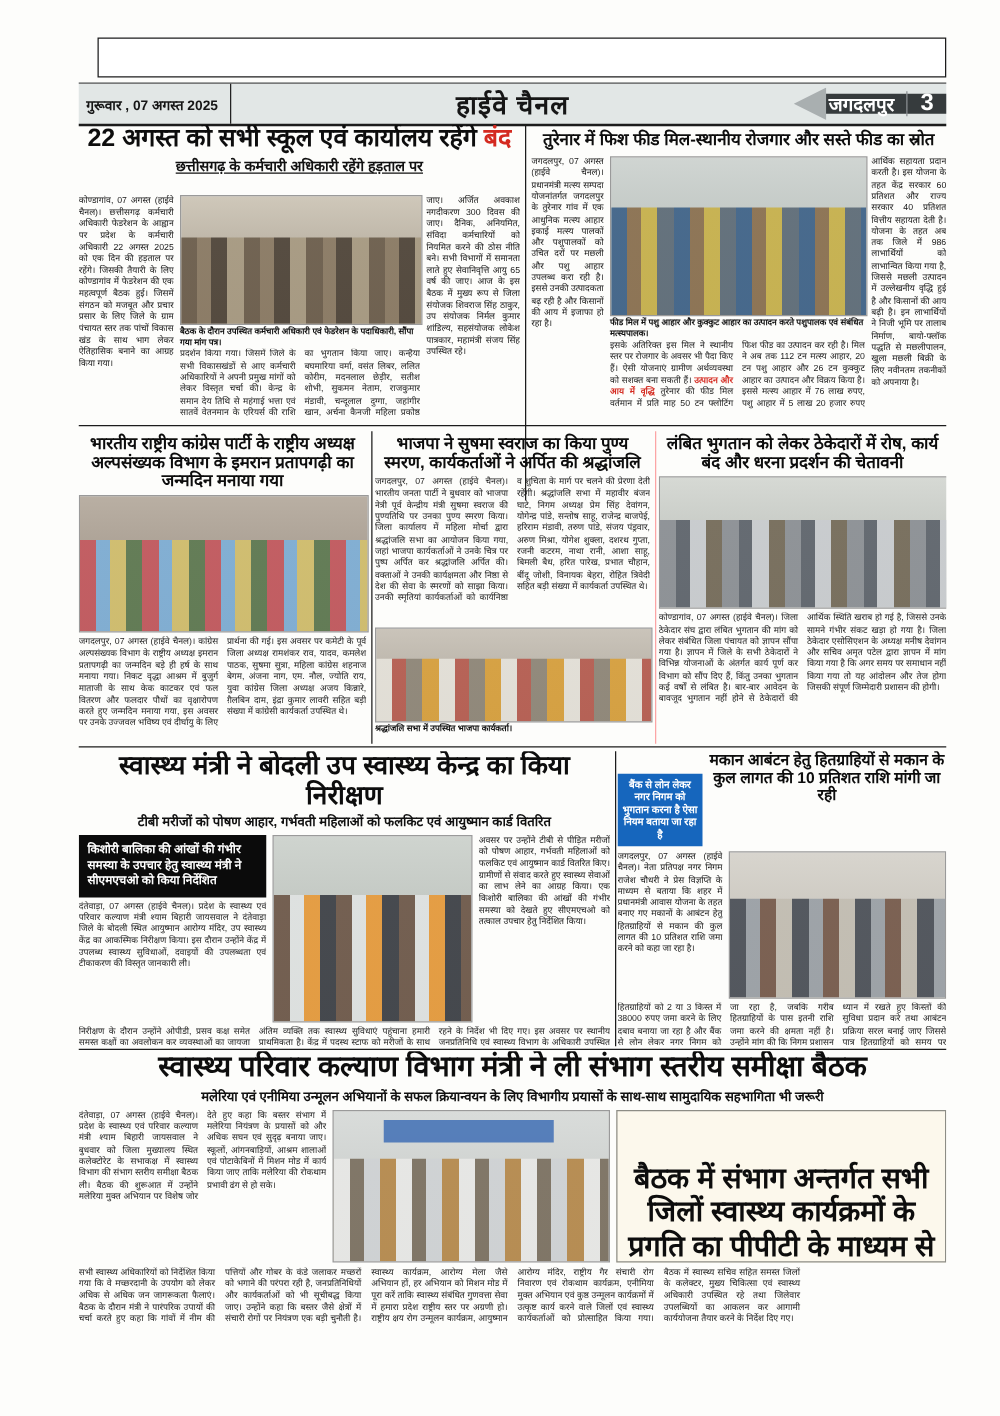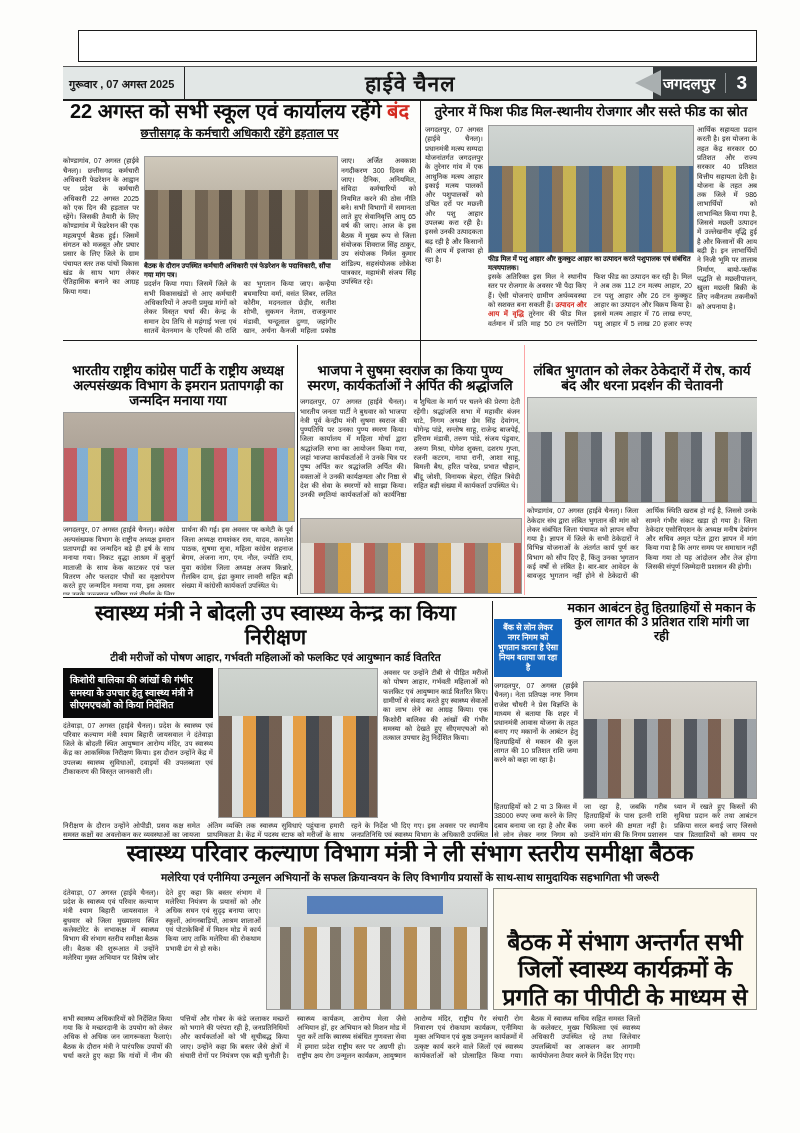--- a/index.html
+++ b/index.html
@@ -11,21 +11,21 @@
             border:1.5px solid #1c1c1c;background:#ffffff;}
   .band{position:absolute;left:63px;top:66px;width:694px;height:32px;background:#e2e7e6;
         border-top:1px solid #555;border-bottom:2px solid #1c1c1c;display:flex;align-items:stretch;}
   .date-box{display:flex;align-items:center;padding:0 10px 0 6px;border-right:1.5px solid #222;
             font-weight:bold;font-size:11px;white-space:nowrap;}
   .paper-name{flex:1;display:flex;align-items:center;justify-content:center;
               font-size:21px;font-weight:bold;letter-spacing:1px;}
   .city-unit{display:flex;align-items:center;}
   .chev{width:26px;height:26px;background:#a9afb0;clip-path:polygon(100% 0,100% 100%,0 50%);
         margin-right:-8px;align-self:center;}
-  .dark-box{background:#363b3d;color:#fff;height:32px;display:flex;align-items:center;padding:0 10px;}
+  .dark-box{background:#363b3d;color:#fff;height:16px;display:flex;align-items:center;padding:0 10px;}
   .city-label{font-size:15px;font-weight:bold;padding-right:10px;border-right:1px solid #8b9093;}
   .page-num{font-size:19px;font-weight:bold;padding-left:10px;}
 
   
   .sec{position:absolute;overflow:hidden;}
   .hrule{position:absolute;left:63px;width:694px;height:0;border-top:1.5px solid #1c1c1c;}
   h1,h2,h3{margin:0;}
   .hl{font-weight:bold;text-align:center;line-height:1.12;color:#0d0d0d;}
   .sub{font-weight:bold;text-align:center;color:#111;}
   .body{font-size:7px;line-height:9.3px;text-align:justify;color:#222;overflow:hidden;}
@@ -58,21 +58,21 @@
   .side-col{font-size:7px;line-height:9.3px;text-align:justify;overflow:hidden;}
 
   
   #sec-fish{left:425px;top:100px;width:332px;height:239px;}
   #sec-fish .hl{font-size:13.5px;white-space:nowrap;padding:4px 0 6px;}
 
   
   #sec-congress{left:63px;top:345px;width:230px;height:250px;border-right:1px solid #1c1c1c;padding-right:4px;}
   #sec-bjp{left:300px;top:345px;width:220px;height:250px;border-right:1px solid #fca5a5;padding-right:4px;}
   #sec-contract{left:527px;top:345px;width:230px;height:250px;}
-  .mid-hl{font-size:13.5px;padding:2px 0 4px;margin-top:16px;}
+  .mid-hl{font-size:13.5px;padding:2px 0 4px;}
 
   
   #sec-health{left:63px;top:601px;width:425px;height:236px;border-right:1.5px solid #1c1c1c;padding-right:4px;}
   #sec-health .hl{font-size:21px;}
   #sec-health .sub{font-size:10.5px;padding:2px 0 4px;}
   .alert-box{background:#0b0b0b;color:#fff;font-size:9.5px;font-weight:bold;line-height:12.5px;
              padding:6px 7px;text-align:left;}
   #sec-makaan{left:494px;top:601px;width:263px;height:236px;}
   .blue-box{background:#1666bd;color:#fff;font-size:8px;font-weight:bold;line-height:10px;
             text-align:center;padding:4px 3px;width:62px;flex:0 0 62px;margin-top:18px;}
@@ -176,21 +176,21 @@
           <div class="crowd"></div>
         </div>
       <div class="side-col" style="flex:1;height:148px;">अवसर पर उन्होंने टीबी से पीड़ित मरीजों को पोषण आहार, गर्भवती महिलाओं को फलकिट एवं आयुष्मान कार्ड वितरित किए। ग्रामीणों से संवाद करते हुए स्वास्थ्य सेवाओं का लाभ लेने का आग्रह किया। एक किशोरी बालिका की आंखों की गंभीर समस्या को देखते हुए सीएमएचओ को तत्काल उपचार हेतु निर्देशित किया।</div>
     </div>
     <div class="body cols3" style="height:40px;margin-top:3px;">निरीक्षण के दौरान उन्होंने ओपीडी, प्रसव कक्ष समेत समस्त कक्षों का अवलोकन कर व्यवस्थाओं का जायजा लिया। मंत्री ने कहा कि शासन की मंशा के अनुरूप अंतिम व्यक्ति तक स्वास्थ्य सुविधाएं पहुंचाना हमारी प्राथमिकता है। केंद्र में पदस्थ स्टाफ को मरीजों के साथ संवेदनशील व्यवहार रखने तथा मुख्यालय में उपस्थित रहने के निर्देश भी दिए गए। इस अवसर पर स्थानीय जनप्रतिनिधि एवं स्वास्थ्य विभाग के अधिकारी उपस्थित रहे।</div>
   </section>
 
   <section class="sec" id="sec-makaan">
     <div style="display:flex;gap:4px;align-items:stretch;">
       <div class="blue-box">बैंक से लोन लेकर नगर निगम को भुगतान करना है ऐसा नियम बताया जा रहा है</div>
-      <h1 class="hl">मकान आबंटन हेतु हितग्राहियों से मकान के कुल लागत की 3 प्रतिशत राशि मांगी जा रही</h1>
+      <h1 class="hl">मकान आबंटन हेतु हितग्राहियों से मकान के कुल लागत की 10 प्रतिशत राशि मांगी जा रही</h1>
     </div>
     <div class="a-row" style="margin-top:4px;">
       <div class="side-col" style="width:84px;height:116px;">जगदलपुर, 07 अगस्त (हाईवे चैनल)। नेता प्रतिपक्ष नगर निगम राजेश चौधरी ने प्रेस विज्ञप्ति के माध्यम से बताया कि शहर में प्रधानमंत्री आवास योजना के तहत बनाए गए मकानों के आबंटन हेतु हितग्राहियों से मकान की कुल लागत की 10 प्रतिशत राशि जमा करने को कहा जा रहा है।</div>
       <div class="ph ph-makaan" style="flex:1;height:116px;">
           <div class="crowd"></div>
         </div>
     </div>
     <div class="body cols3" style="height:58px;margin-top:3px;">हितग्राहियों को 2 या 3 किस्त में 38000 रुपए जमा करने के लिए दबाव बनाया जा रहा है और बैंक से लोन लेकर नगर निगम को भुगतान करने का नियम बताया जा रहा है, जबकि गरीब हितग्राहियों के पास इतनी राशि जमा करने की क्षमता नहीं है। उन्होंने मांग की कि निगम प्रशासन हितग्राहियों की आर्थिक स्थिति को ध्यान में रखते हुए किस्तों की सुविधा प्रदान करे तथा आबंटन प्रक्रिया सरल बनाई जाए जिससे पात्र हितग्राहियों को समय पर मकान मिल सके।</div>
   </section>
 

